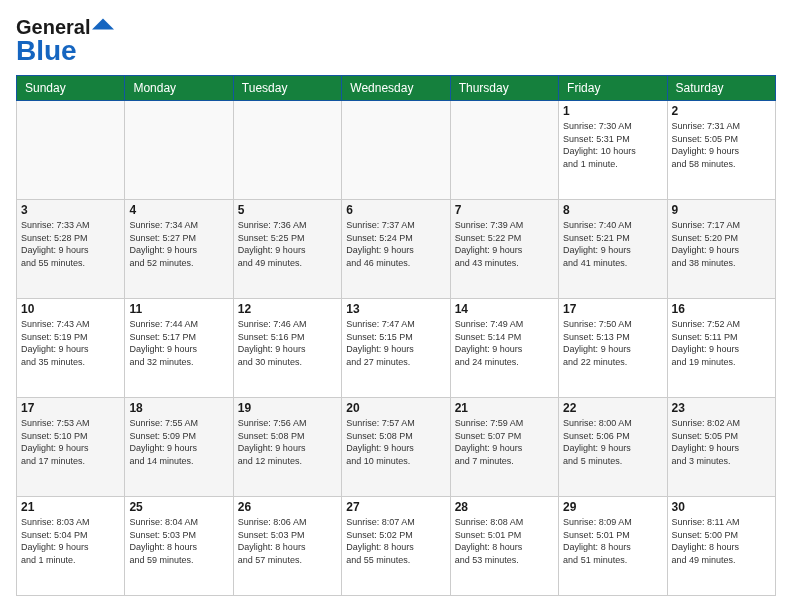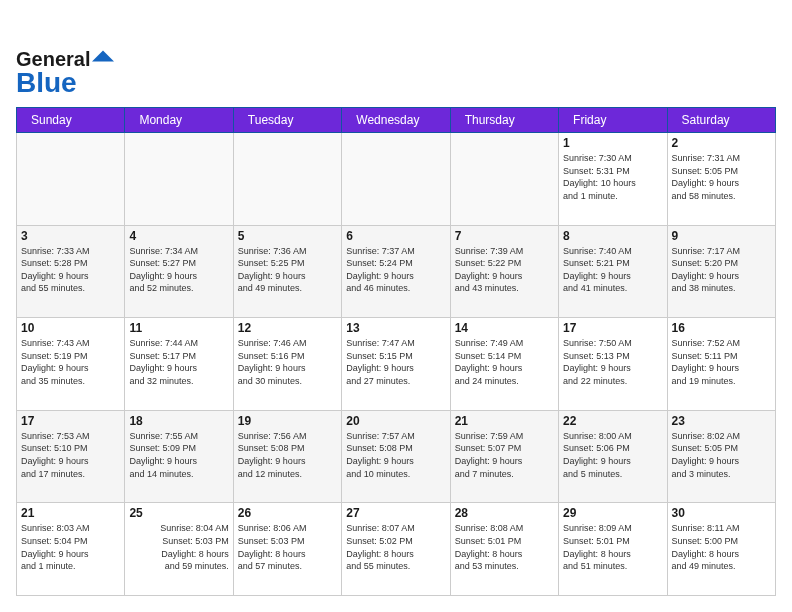--- a/index.html
+++ b/index.html
@@ -15,21 +15,20 @@
       height: 612px;
       padding: 16px;
       display: flex;
       flex-direction: column;
     }
     .header {
       display: flex;
       justify-content: space-between;
       align-items: flex-start;
       margin-bottom: 8px;
-      margin-top: 32px;
     }
     .logo {
       display: flex;
       flex-direction: column;
       align-items: flex-start;
     }
     .logo-arrow {
       width: 28px;
       height: 14px;
       margin-left: 46px;
@@ -48,24 +47,24 @@
       color: #444;
     }
     .calendar {
       flex: 1;
       border: 1px solid #ccc;
       border-collapse: collapse;
       width: 100%;
       table-layout: fixed;
     }
     .calendar th {
-      background: #6d28d9;
+      background: #15803d;
       color: #fff;
       font-size: 12px;
-      padding: 5px 14px;
+      padding: 5px 8px;
       text-align: left;
       border: 1px solid #1255a0;
       font-weight: normal;
     }
     .calendar td {
       border: 1px solid #ccc;
       vertical-align: top;
       padding: 3px 4px;
       font-size: 9.5px;
       color: #222;
@@ -298,21 +297,21 @@
         <tr>
           <td>
             <span class="day-num">21</span>
             <div class="day-info" style="white-space: pre-line;">Sunrise: 8:03 AM
 Sunset: 5:04 PM
 Daylight: 9 hours
 and 1 minute.</div>
           </td>
           <td>
             <span class="day-num">25</span>
-            <div class="day-info" style="white-space: pre-line; text-align: right;">Sunrise: 8:04 AM
+            <div class="day-info" style="white-space: pre-line;">Sunrise: 8:04 AM
 Sunset: 5:03 PM
 Daylight: 8 hours
 and 59 minutes.</div>
           </td>
           <td>
             <span class="day-num">26</span>
             <div class="day-info" style="white-space: pre-line;">Sunrise: 8:06 AM
 Sunset: 5:03 PM
 Daylight: 8 hours
 and 57 minutes.</div>

